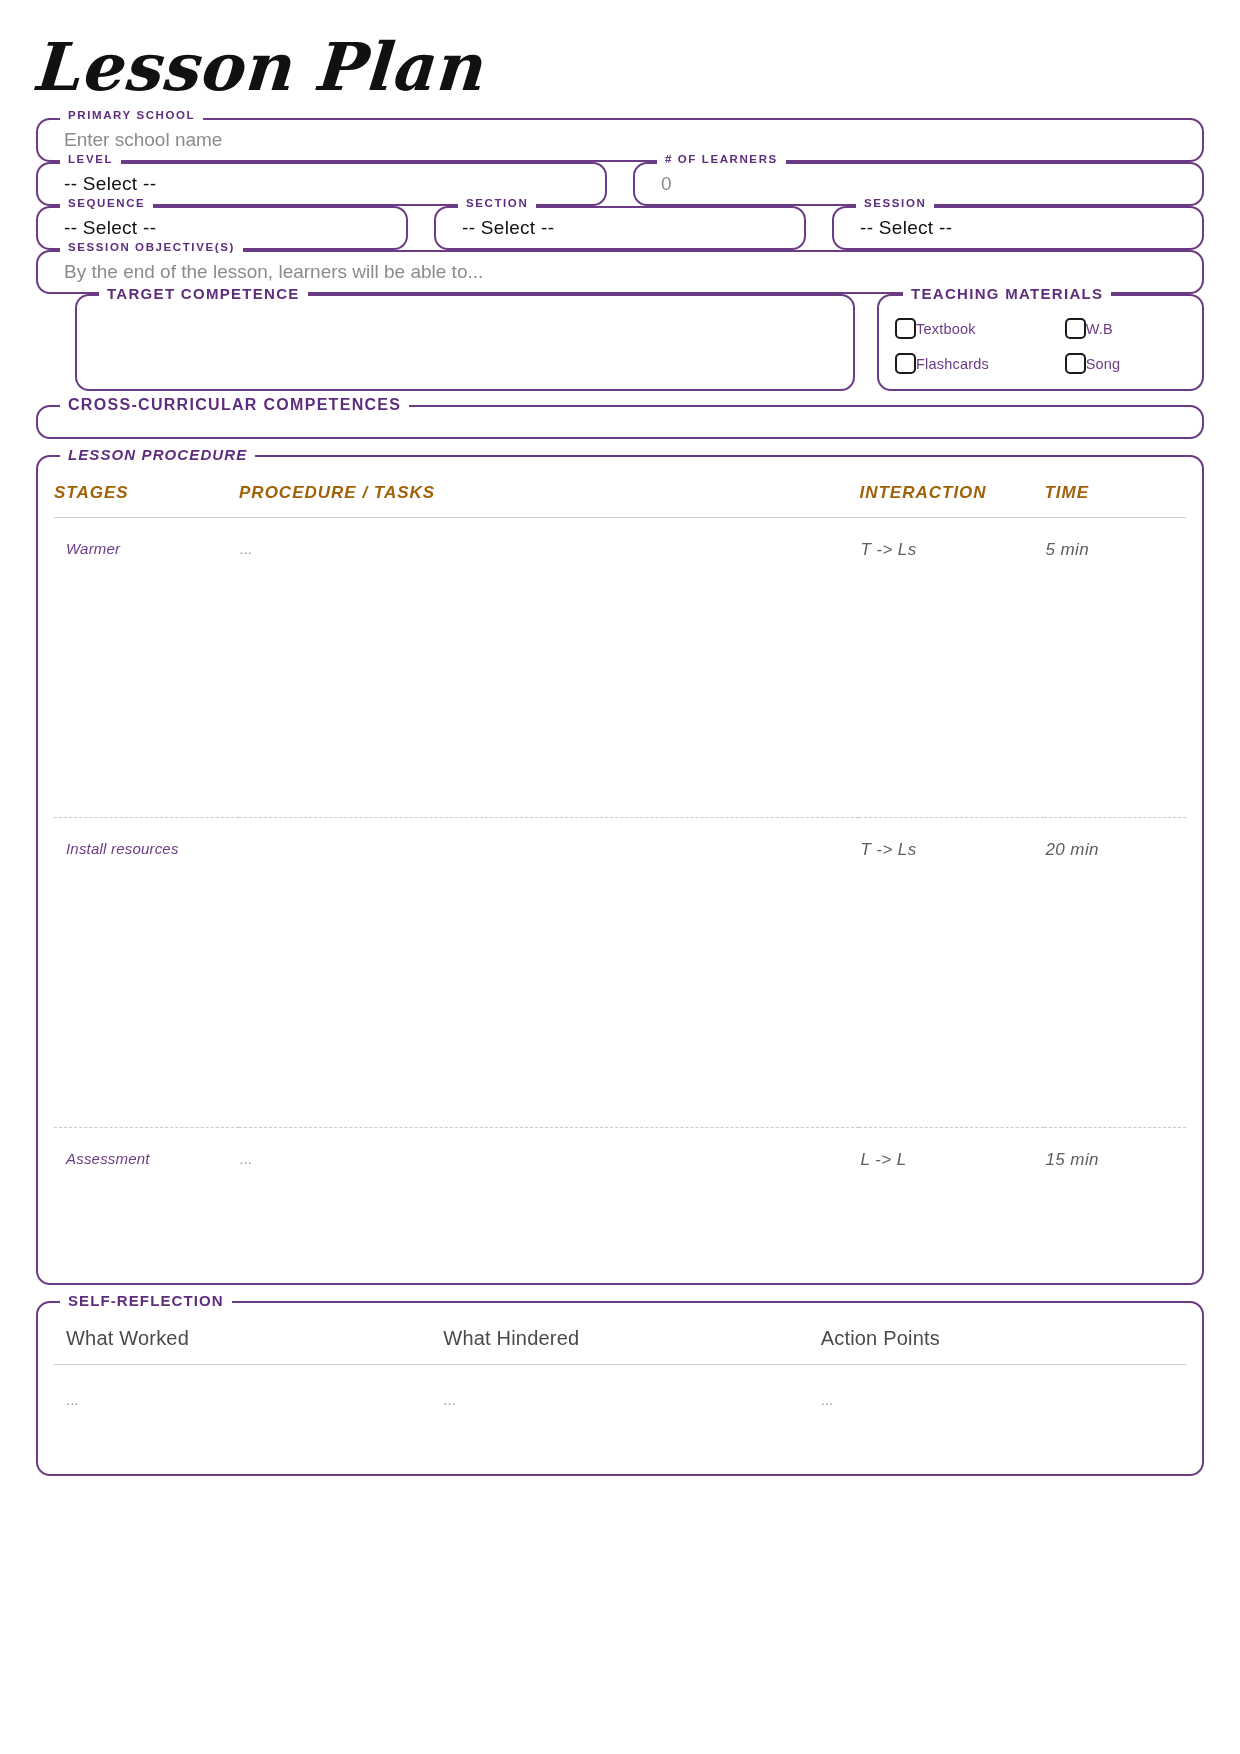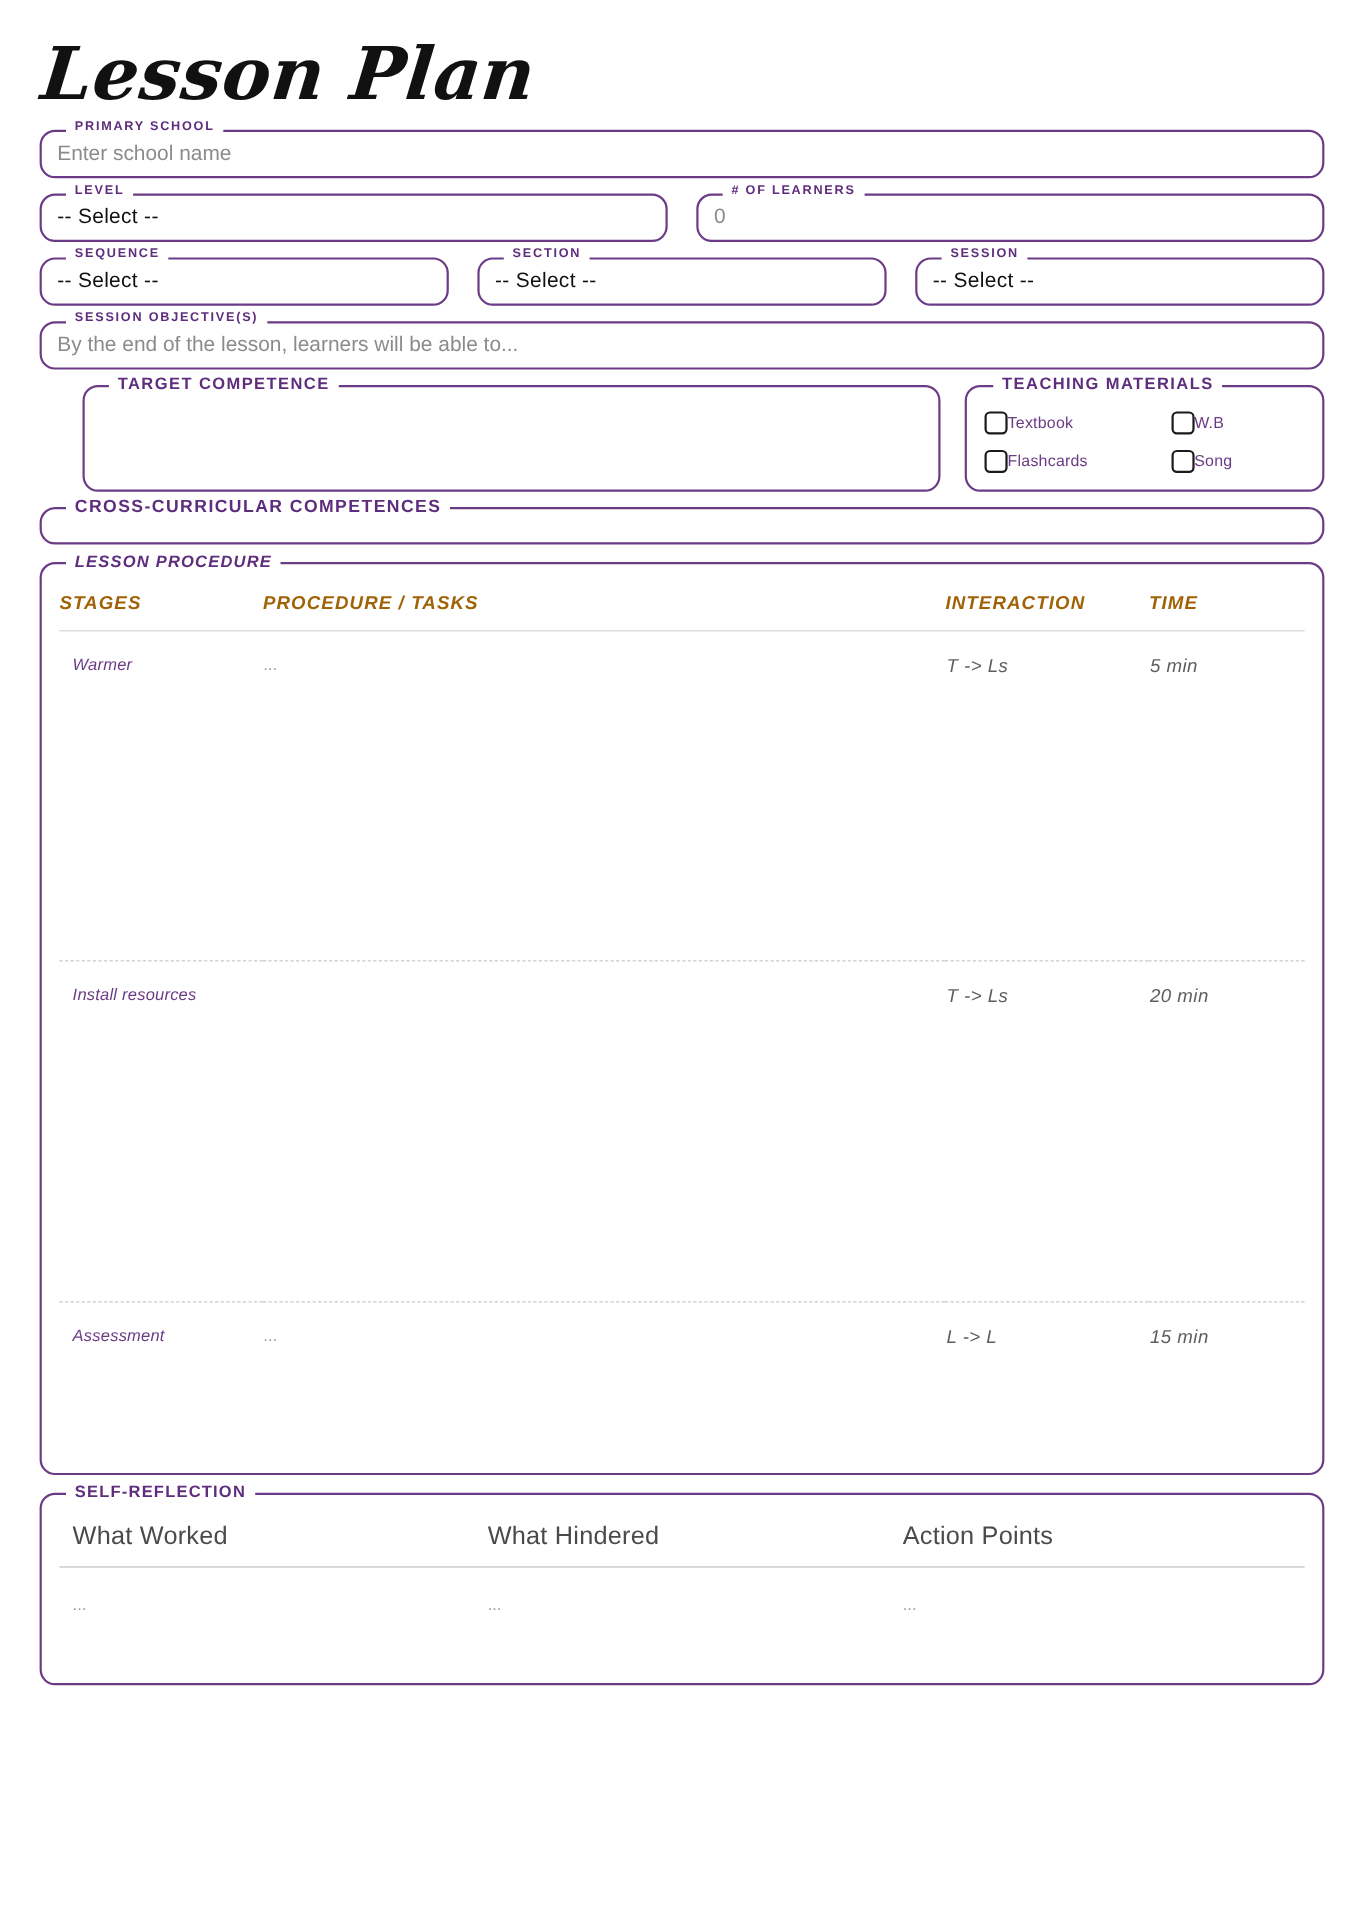--- a/index.html
+++ b/index.html
@@ -56,35 +56,35 @@
     color: #5e2d7e;
     text-transform: uppercase;
     line-height: 1;
     white-space: nowrap;
   }
 
   .fld {
     height: 40px;
     display: flex;
     align-items: center;
-    padding: 0 14px;
+    padding: 0 26px;
   }
   .ph {
     font-size: 19px;
     color: #8b8b8b;
     font-weight: 400;
   }
   .val {
     font-size: 19px;
     color: #111;
     font-weight: 400;
     letter-spacing: 0.3px;
   }
 
-  .row { display: flex; gap: 26px; margin-bottom: 14px; }
+  .row { display: flex; gap: 26px; }
   .row > .fs { flex: 1; }
 
   
   .tc-row {
     display: flex;
     gap: 22px;
     margin-bottom: 14px;
     align-items: stretch;
     margin-left: 39px;
   }
@@ -158,21 +158,21 @@
   .h-warmer td { height: 300px; }
   .h-install td { height: 310px; }
   .h-assess td { height: 90px; }
 
   
   .sr { height: 175px; padding: 22px 16px 10px 16px; }
   .sr > .lg { font-size: 15px; letter-spacing: 1.1px; font-weight: 700; }
   table.refl { width: 100%; border-collapse: collapse; table-layout: fixed; }
   table.refl th {
     text-align: left;
-    font-size: 23px;
+    font-size: 20px;
     font-weight: 400;
     color: #4a4a4a;
     letter-spacing: 0.2px;
     padding: 2px 0 14px 12px;
     border-bottom: 1.5px solid #cfcfcf;
     width: 33.33%;
   }
   table.refl td {
     padding: 26px 0 0 12px;
     font-size: 15px;

